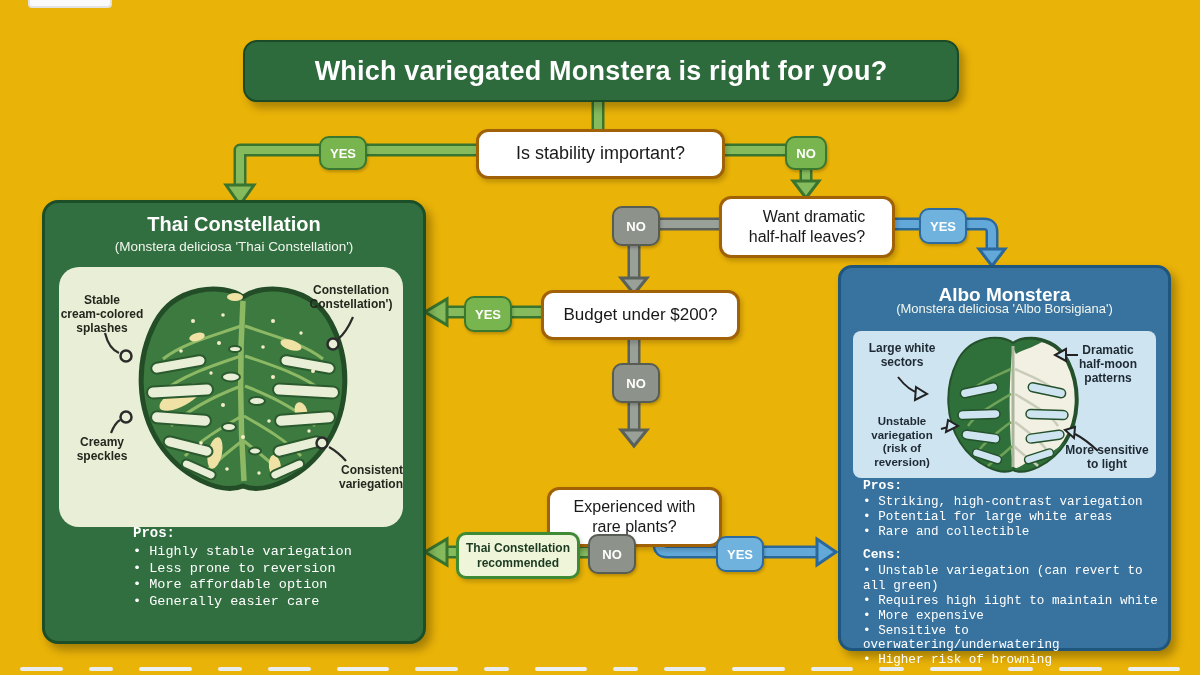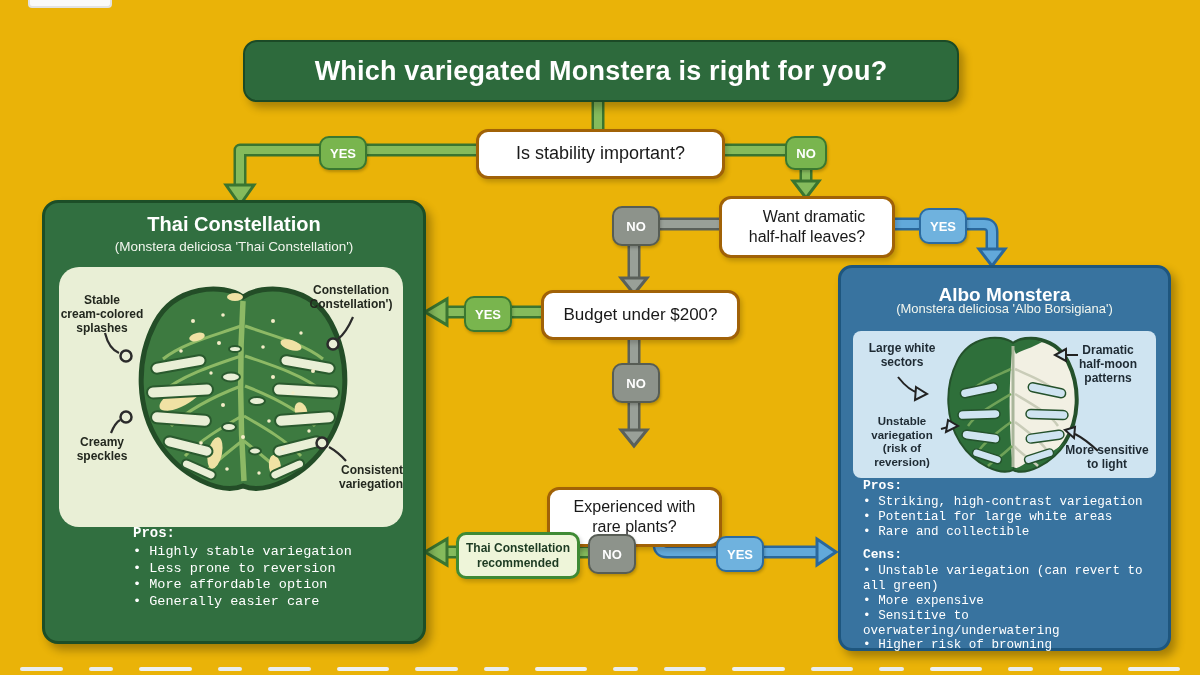--- a/index.html
+++ b/index.html
@@ -293,20 +293,21 @@
       <h4>Pros:</h4>
       <ul>
         <li>Striking, high-contrast variegation</li>
         <li>Potential for large white areas</li>
         <li>Rare and collectible</li>
       </ul>
       <div class="gap"></div>
       <h4>Cens:</h4>
       <ul>
         <li>Unstable variegation (can revert to all green)</li>
+        <li>Requires high iight to maintain white</li>
         <li>More expensive</li>
         <li>Sensitive to overwatering/underwatering</li>
         <li>Higher risk of browning</li>
       </ul>
     </div>
   </div>
 
   <div class="abs" id="bottom-frags">
     <span></span>
       <span></span>

